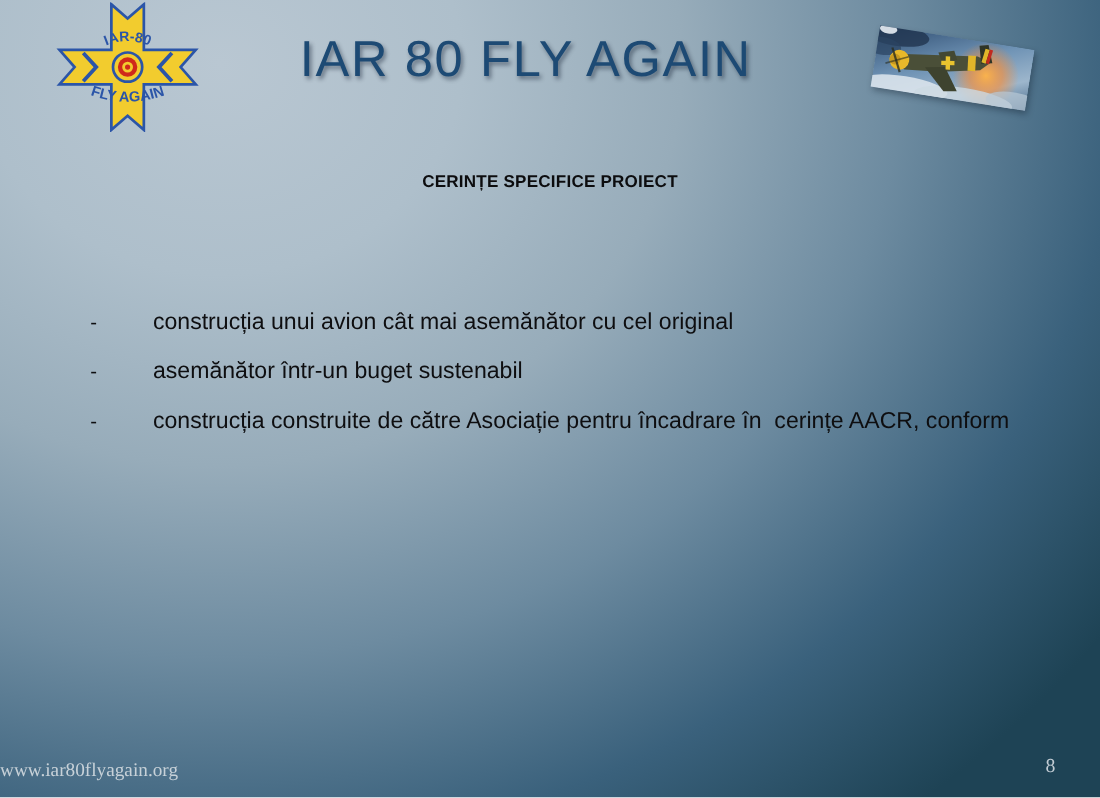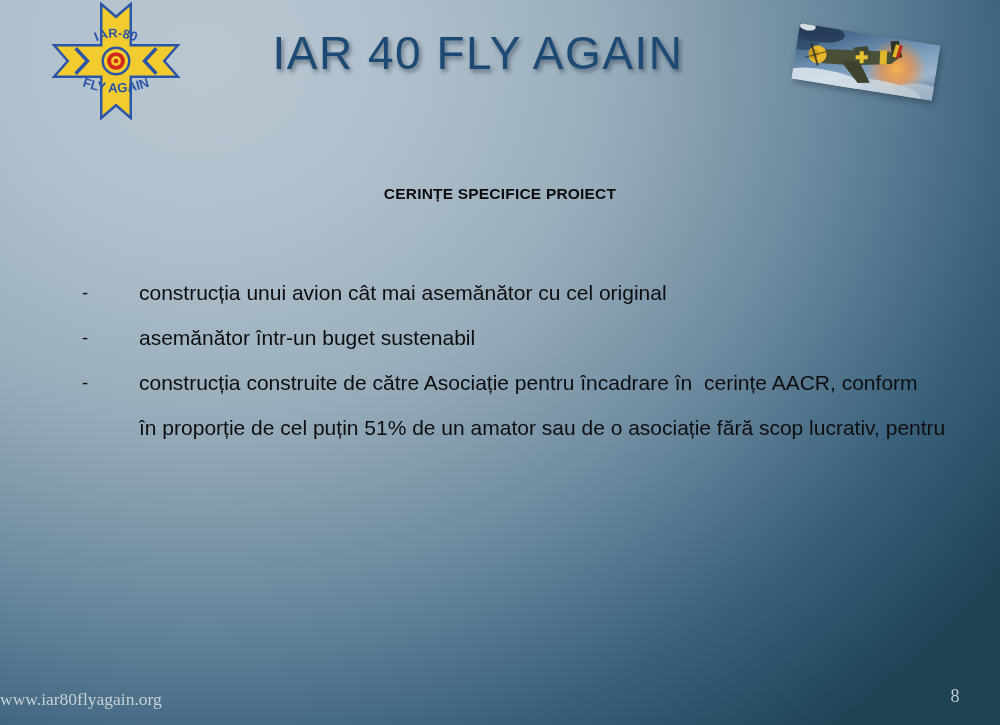--- a/index.html
+++ b/index.html
@@ -25,21 +25,20 @@
     position:absolute;left:795px;top:34px;width:142px;height:56px;
     transform:rotate(9deg);
     box-shadow:2px 3px 6px rgba(10,20,35,0.35);
   }
   .plane-wrap svg{display:block;}
   
   .subtitle{
     position:absolute;left:0;top:157px;width:1000px;
     text-align:center;font-size:15.5px;font-weight:700;color:#0c0c0e;
     letter-spacing:0.2px;
-    margin-top:28px;
   }
   
   .bullets{position:absolute;left:82px;top:270px;}
   .bullet-row{display:flex;height:45px;align-items:center;color:#0e0e10;}
   .dash{width:15px;font-size:18.5px;flex:0 0 15px;}
   .btext{font-size:21px;white-space:pre;margin-left:42px;}
   
   .footer-url{
     position:absolute;left:0;top:689px;width:1000px;text-align:left;
     font-family:"Liberation Serif", serif;font-size:17.5px;color:#c7d1d8;
@@ -73,21 +72,21 @@
 
       <text font-family="Liberation Sans, sans-serif" font-size="13" font-weight="700" fill="#2b55a8">
         <textPath href="#arcTop" startOffset="50%" text-anchor="middle">IAR-80</textPath>
       </text>
       <text font-family="Liberation Sans, sans-serif" font-size="13.5" font-weight="700" fill="#2b55a8">
         <textPath href="#arcBottom" startOffset="50%" text-anchor="middle">FLY AGAIN</textPath>
       </text>
     </svg>
   </div>
 
-  <div class="title">IAR 40 FLY AGAIN</div>
+  <div class="title">IAR 80 FLY AGAIN</div>
 
   <div class="plane-wrap">
     <svg viewBox="0 0 142 56" width="142" height="56">
       <defs>
         <linearGradient id="sky" x1="0" y1="0" x2="1" y2="1">
           <stop offset="0" stop-color="#2c4a6e"></stop>
           <stop offset="0.45" stop-color="#6f93b5"></stop>
           <stop offset="0.75" stop-color="#9db6cc"></stop>
           <stop offset="1" stop-color="#4a6c8c"></stop>
         </linearGradient>
@@ -140,22 +139,18 @@
         <span class="btext">construcția unui avion cât mai asemănător cu cel original</span>
       </div>
       <div class="bullet-row">
         <span class="dash">-</span>
         <span class="btext">asemănător într-un buget sustenabil</span>
       </div>
       <div class="bullet-row">
         <span class="dash">-</span>
         <span class="btext">construcția construite de către Asociație pentru încadrare în  cerințe AACR, conform</span>
       </div>
-      <div class="bullet-row">
-        <span class="dash"></span>
-        <span class="btext">în proporție de cel puțin 51% de un amator sau de o asociație fără scop lucrativ, pentru</span>
-      </div>
     </div>
 
   <div class="footer-url">www.iar80flyagain.org</div>
   <div class="page-number">8</div>
 
 </div>
 
 </body></html>

